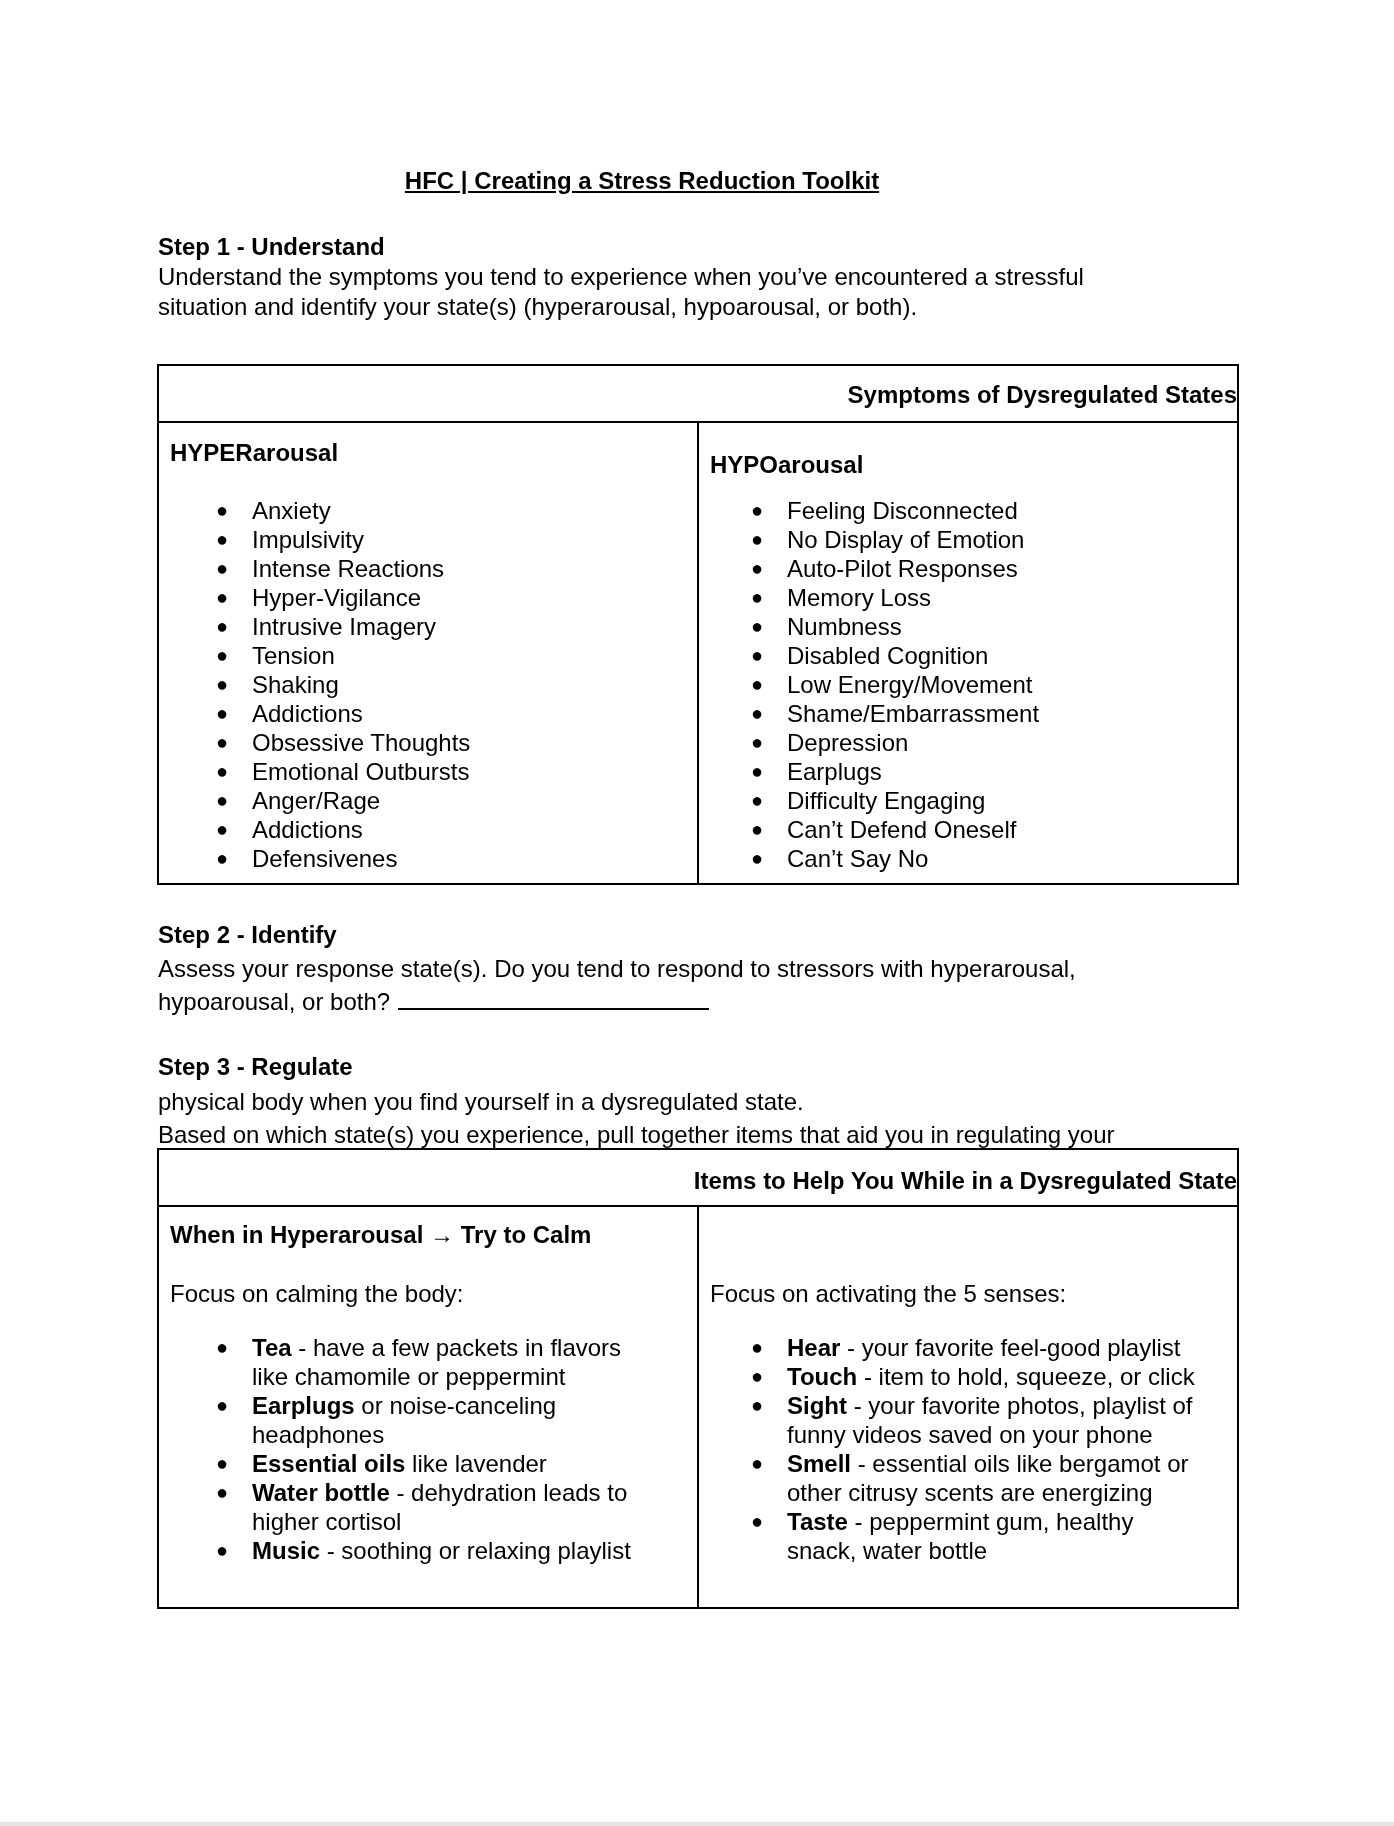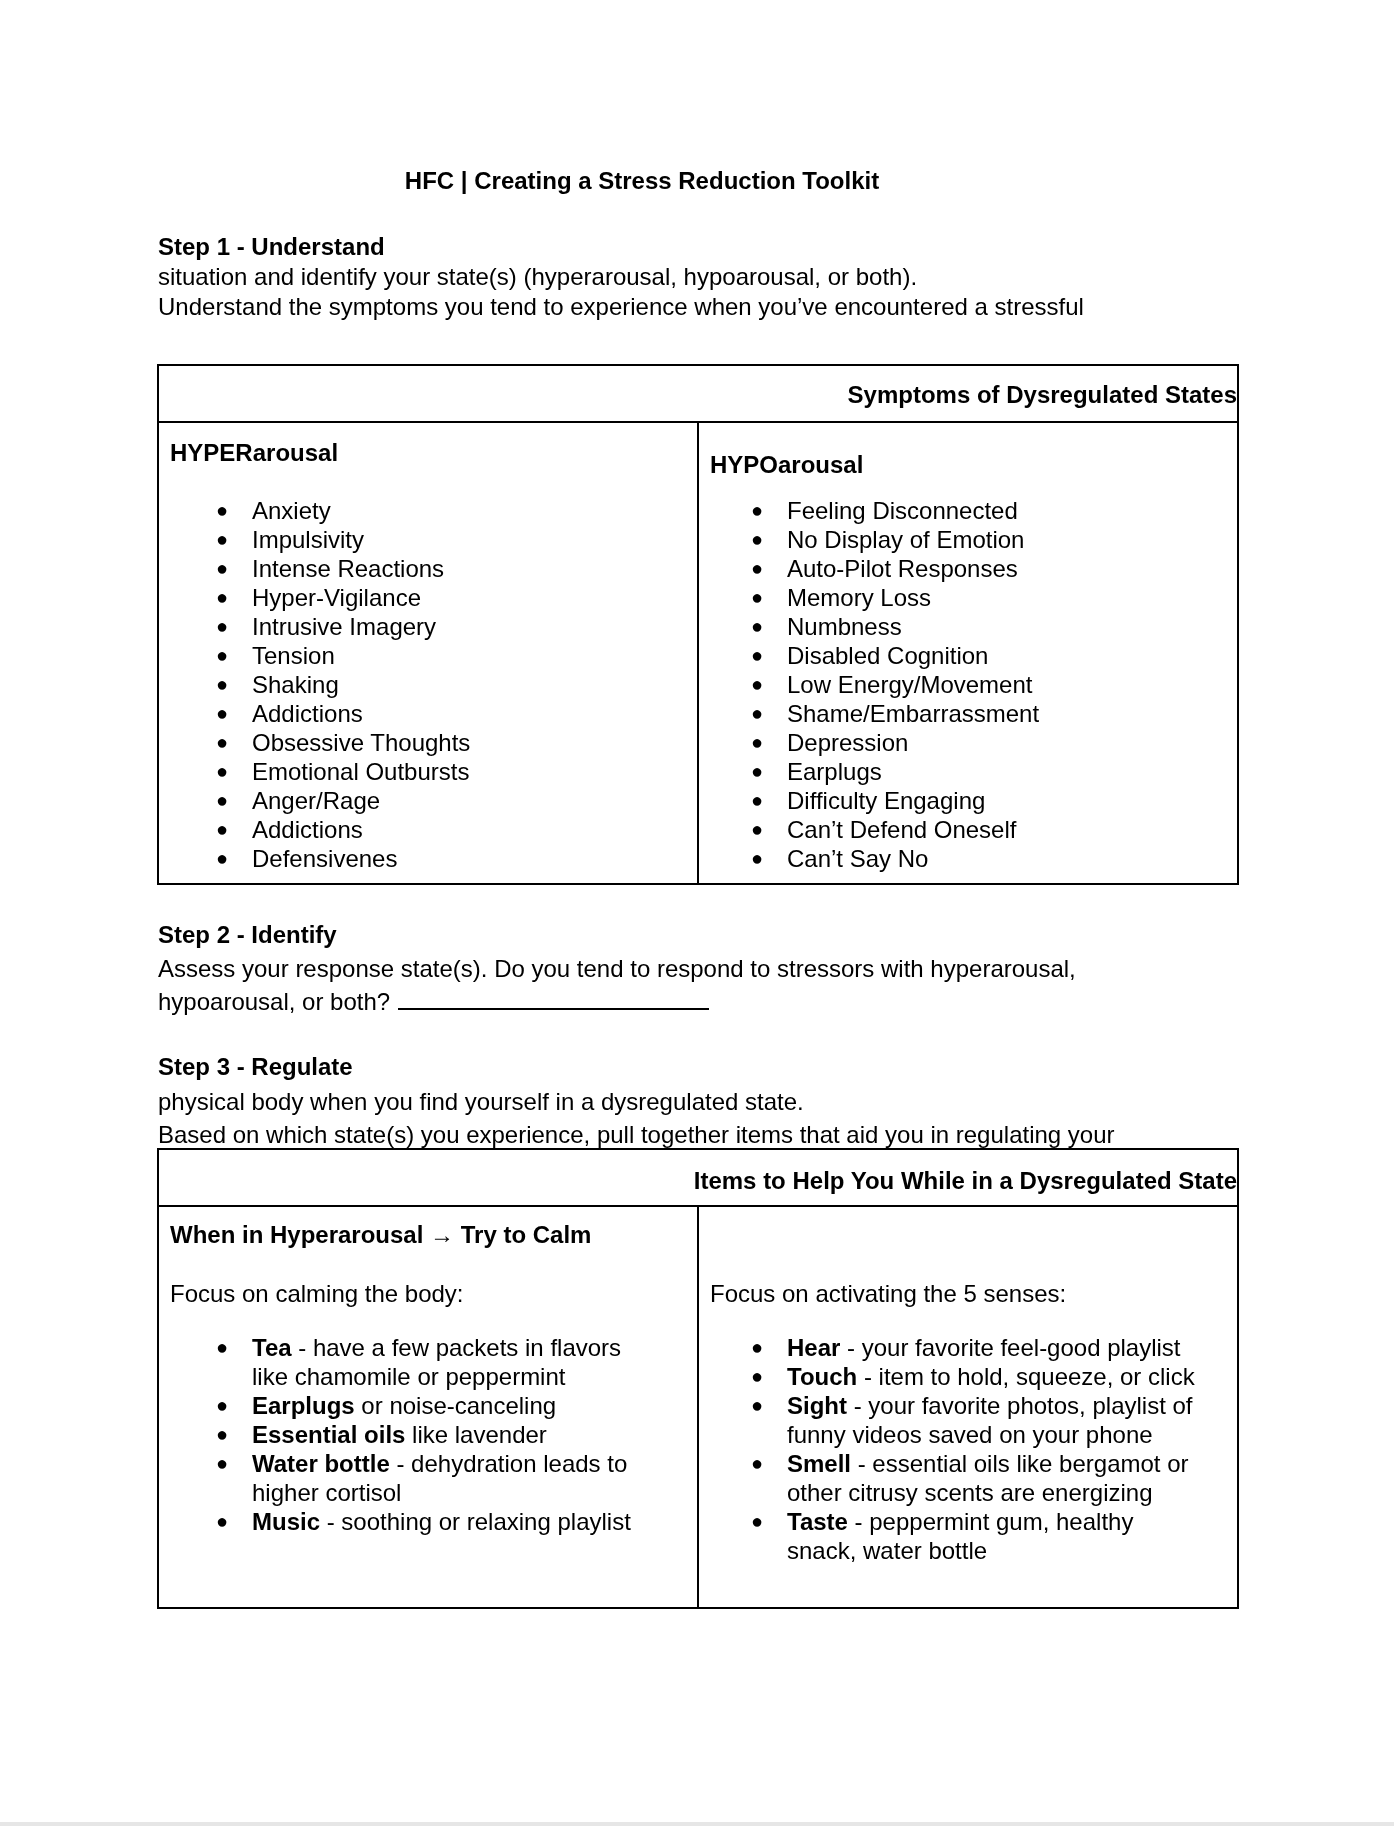--- a/index.html
+++ b/index.html
@@ -4,21 +4,21 @@
 <style>
   html, body { margin: 0; padding: 0; }
   body {
     width: 1394px; height: 1826px; position: relative; overflow: hidden;
     background: #ffffff; color: #000000;
     font-family: "Liberation Sans", sans-serif; font-size: 24px;
   }
   .page { position: absolute; left: 0; top: 0; width: 1394px; height: 1822px; background: #ffffff; }
   .bottom-strip { position: absolute; left: 0; top: 1822px; width: 1394px; height: 4px; background: #e6e6e6; }
   .abs { position: absolute; white-space: nowrap; }
-  .title { left: 0; width: 1284px; top: 166px; text-align: center; font-weight: bold; line-height: 29px; }
+  .title { left: 0; width: 1284px; top: 166px; text-align: center; font-weight: bold; line-height: 29px; text-decoration: underline; }
   .step-heading { left: 158px; font-weight: bold; line-height: 29px; }
   .step-body { left: 158px; line-height: 33px; }
   .step-body.s1 { line-height: 30px; }
   .blank-line { display: inline-block; width: 311px; border-bottom: 2px solid #000; height: 22px; vertical-align: baseline; margin-left: 8px; }
 
   .tbl { position: absolute; left: 157px; width: 1078px; border: 2px solid #000; box-sizing: content-box; }
   .tbl .hdr { position: absolute; left: 0; width: 100%; text-align: right; font-weight: bold; line-height: 29px; }
   .tbl .hline { position: absolute; left: 0; width: 100%; height: 0; border-top: 2px solid #000; }
   .tbl .vline { position: absolute; width: 0; border-left: 2px solid #000; }
   .cell-h { position: absolute; font-weight: bold; line-height: 29px; white-space: nowrap; }
@@ -30,22 +30,22 @@
 </style>
 </head>
 <body>
 
 <div class="page">
 
   <div class="abs title">HFC | Creating a Stress Reduction Toolkit</div>
 
   <div class="abs step-heading" style="top:232px">Step 1 - Understand</div>
   <div class="abs step-body s1" style="top:262px">
+    <div>Understand the symptoms you tend to experience when you’ve encountered a stressful</div>
     <div>situation and identify your state(s) (hyperarousal, hypoarousal, or both).</div>
-    <div>Understand the symptoms you tend to experience when you’ve encountered a stressful</div>
   </div>
 
   <div class="tbl" style="top:364px; height:517px;">
     <div class="hdr" style="top:14px">Symptoms of Dysregulated States</div>
     <div class="hline" style="top:55px"></div>
     <div class="vline" style="left:538px; top:55px; height:462px;"></div>
 
     <div class="cell-h" style="left:11px; top:72px">HYPERarousal</div>
     <ul class="blist" style="left:93px; top:130px">
       <li><span class="bul">●</span><span>Anxiety</span></li>
@@ -97,20 +97,21 @@
     <div class="hdr" style="top:16px">Items to Help You While in a Dysregulated State</div>
     <div class="hline" style="top:55px"></div>
     <div class="vline" style="left:538px; top:55px; height:402px;"></div>
 
     <div class="cell-h" style="left:11px; top:70px">When in Hyperarousal → Try to Calm</div>
     <div class="cell-t" style="left:11px; top:129px">Focus on calming the body:</div>
     <ul class="blist" style="left:93px; top:183px">
       <li><span class="bul">●</span><b>Tea</b><span> - have a few packets in flavors</span></li>
       <li><span>like chamomile or peppermint</span></li>
       <li><span class="bul">●</span><b>Earplugs</b><span> or noise-canceling</span></li>
+      <li><span>headphones</span></li>
       <li><span class="bul">●</span><b>Essential oils</b><span> like lavender</span></li>
       <li><span class="bul">●</span><b>Water bottle</b><span> - dehydration leads to</span></li>
       <li><span>higher cortisol</span></li>
       <li><span class="bul">●</span><b>Music</b><span> - soothing or relaxing playlist</span></li>
     </ul>
 
     <div class="cell-t" style="left:551px; top:129px">Focus on activating the 5 senses:</div>
     <ul class="blist" style="left:628px; top:183px">
       <li><span class="bul">●</span><b>Hear</b><span> - your favorite feel-good playlist</span></li>
       <li><span class="bul">●</span><b>Touch</b><span> - item to hold, squeeze, or click</span></li>

